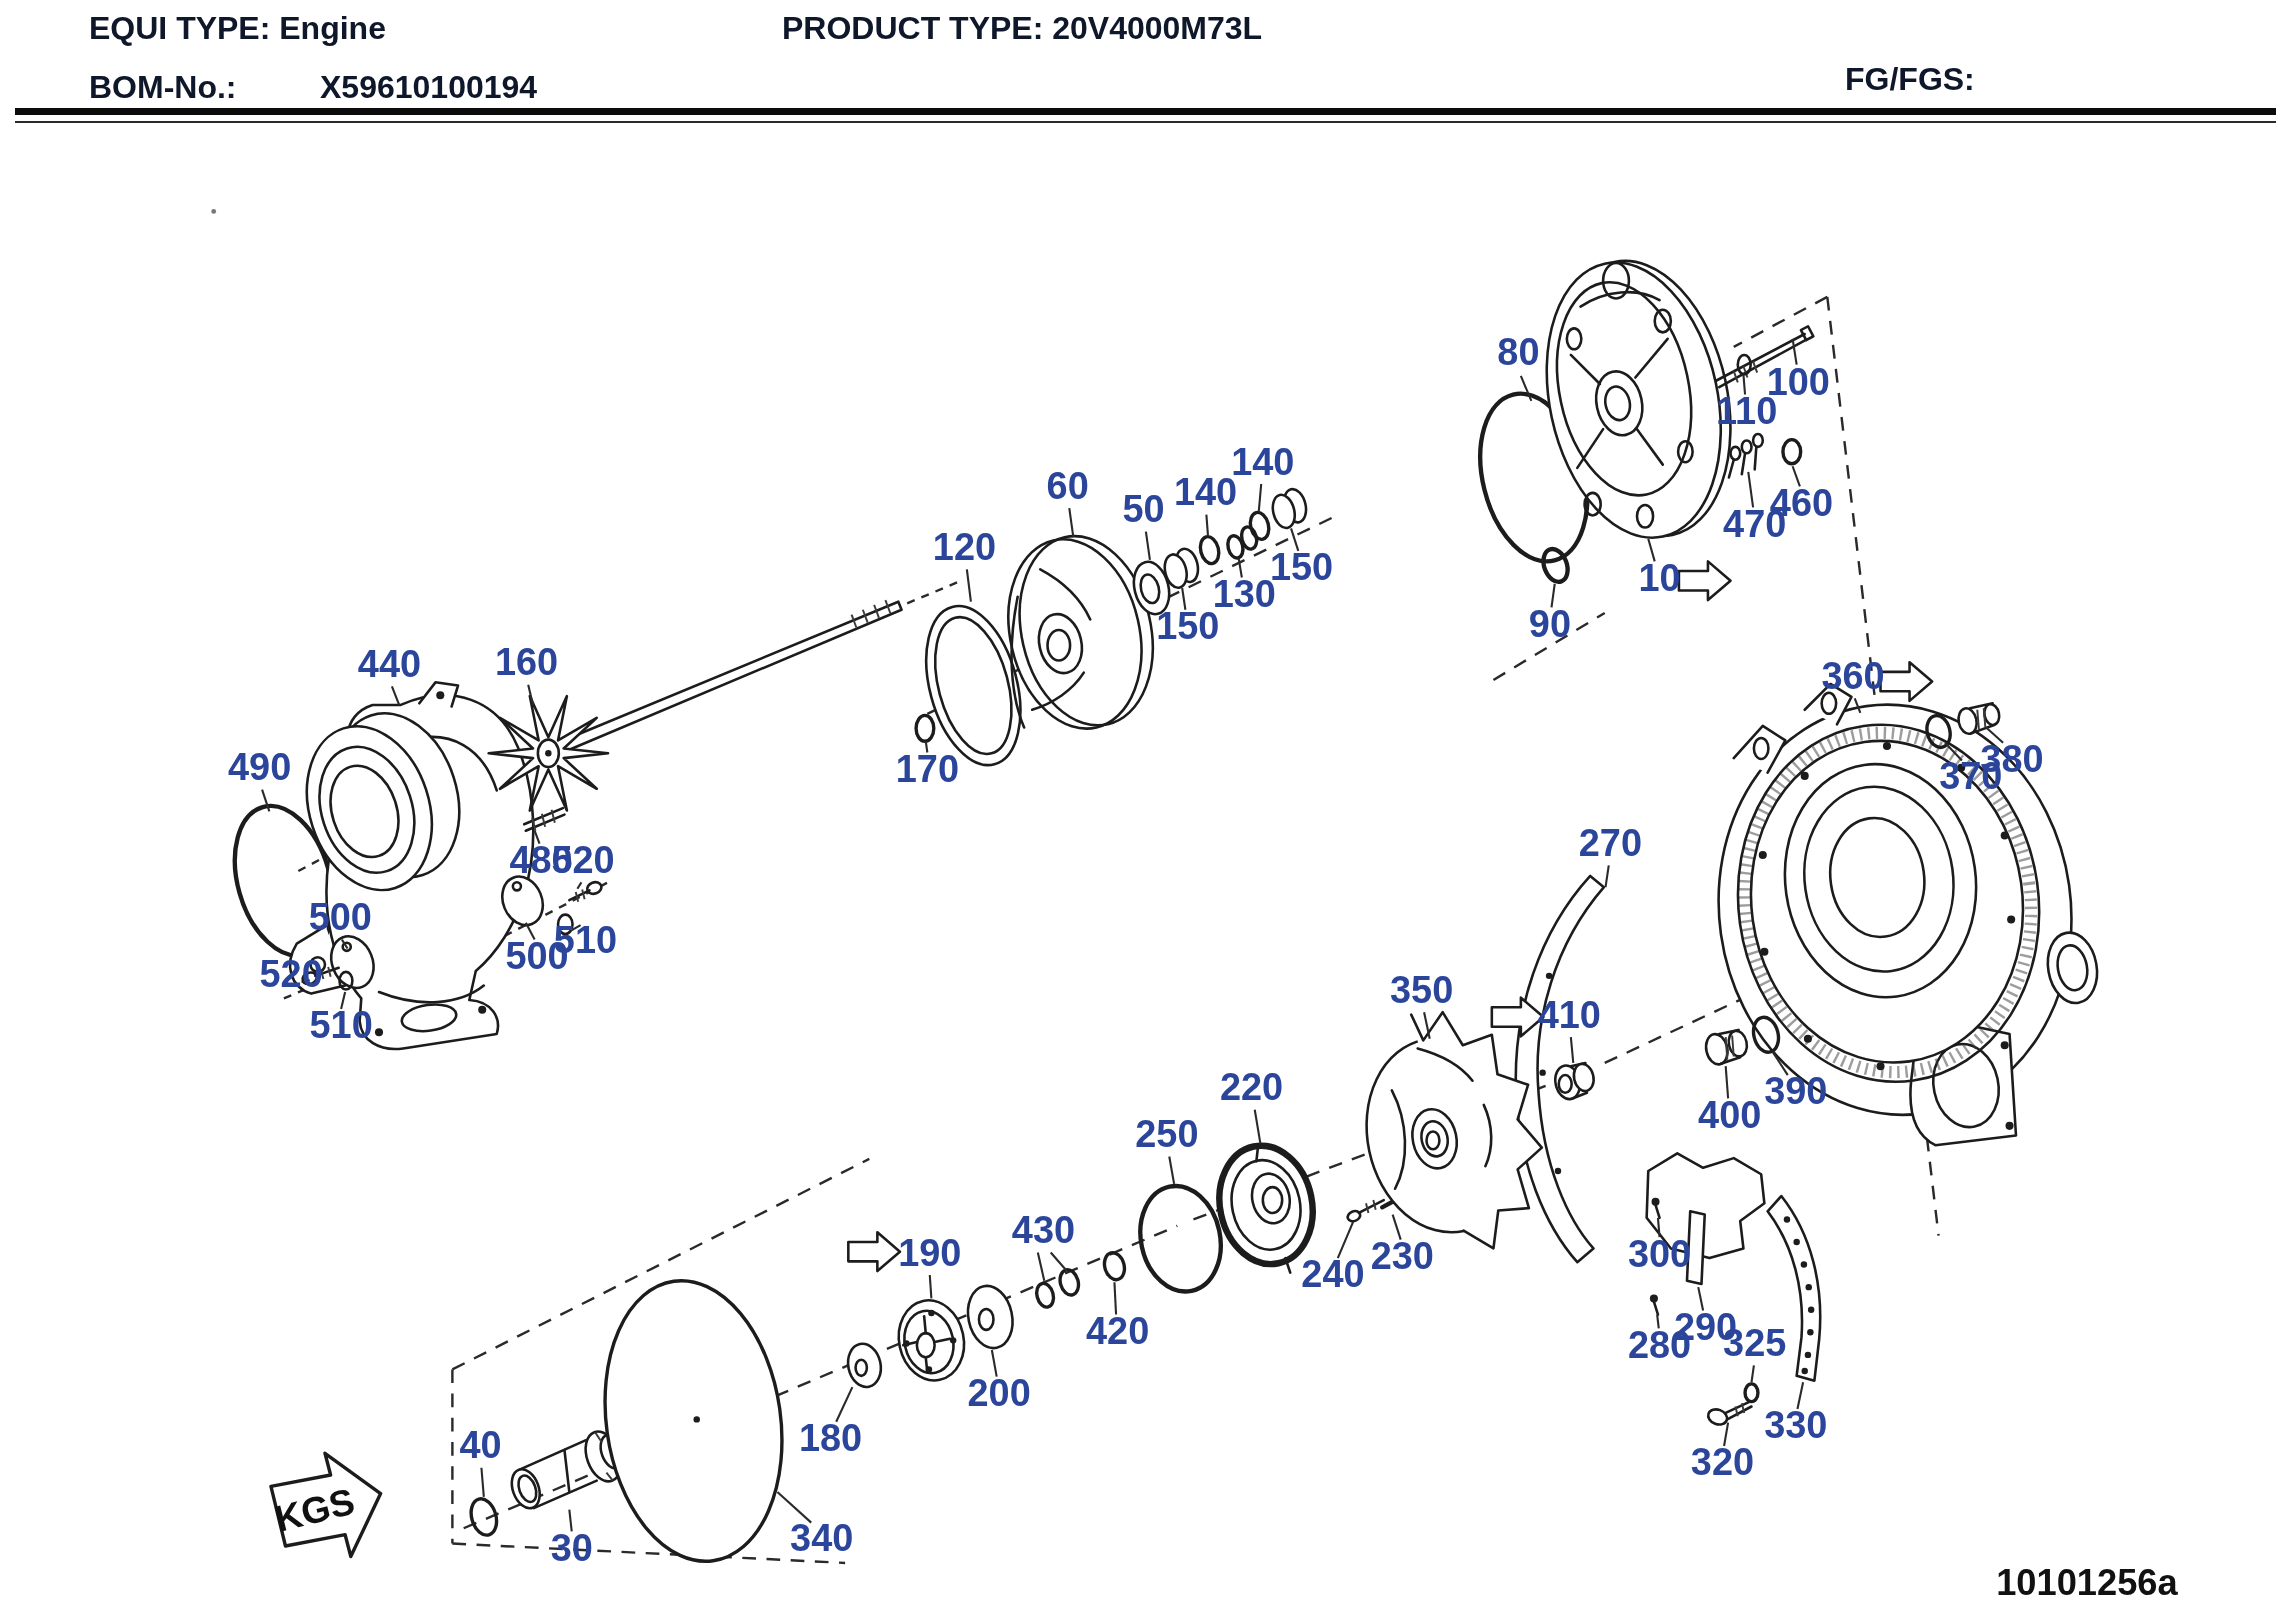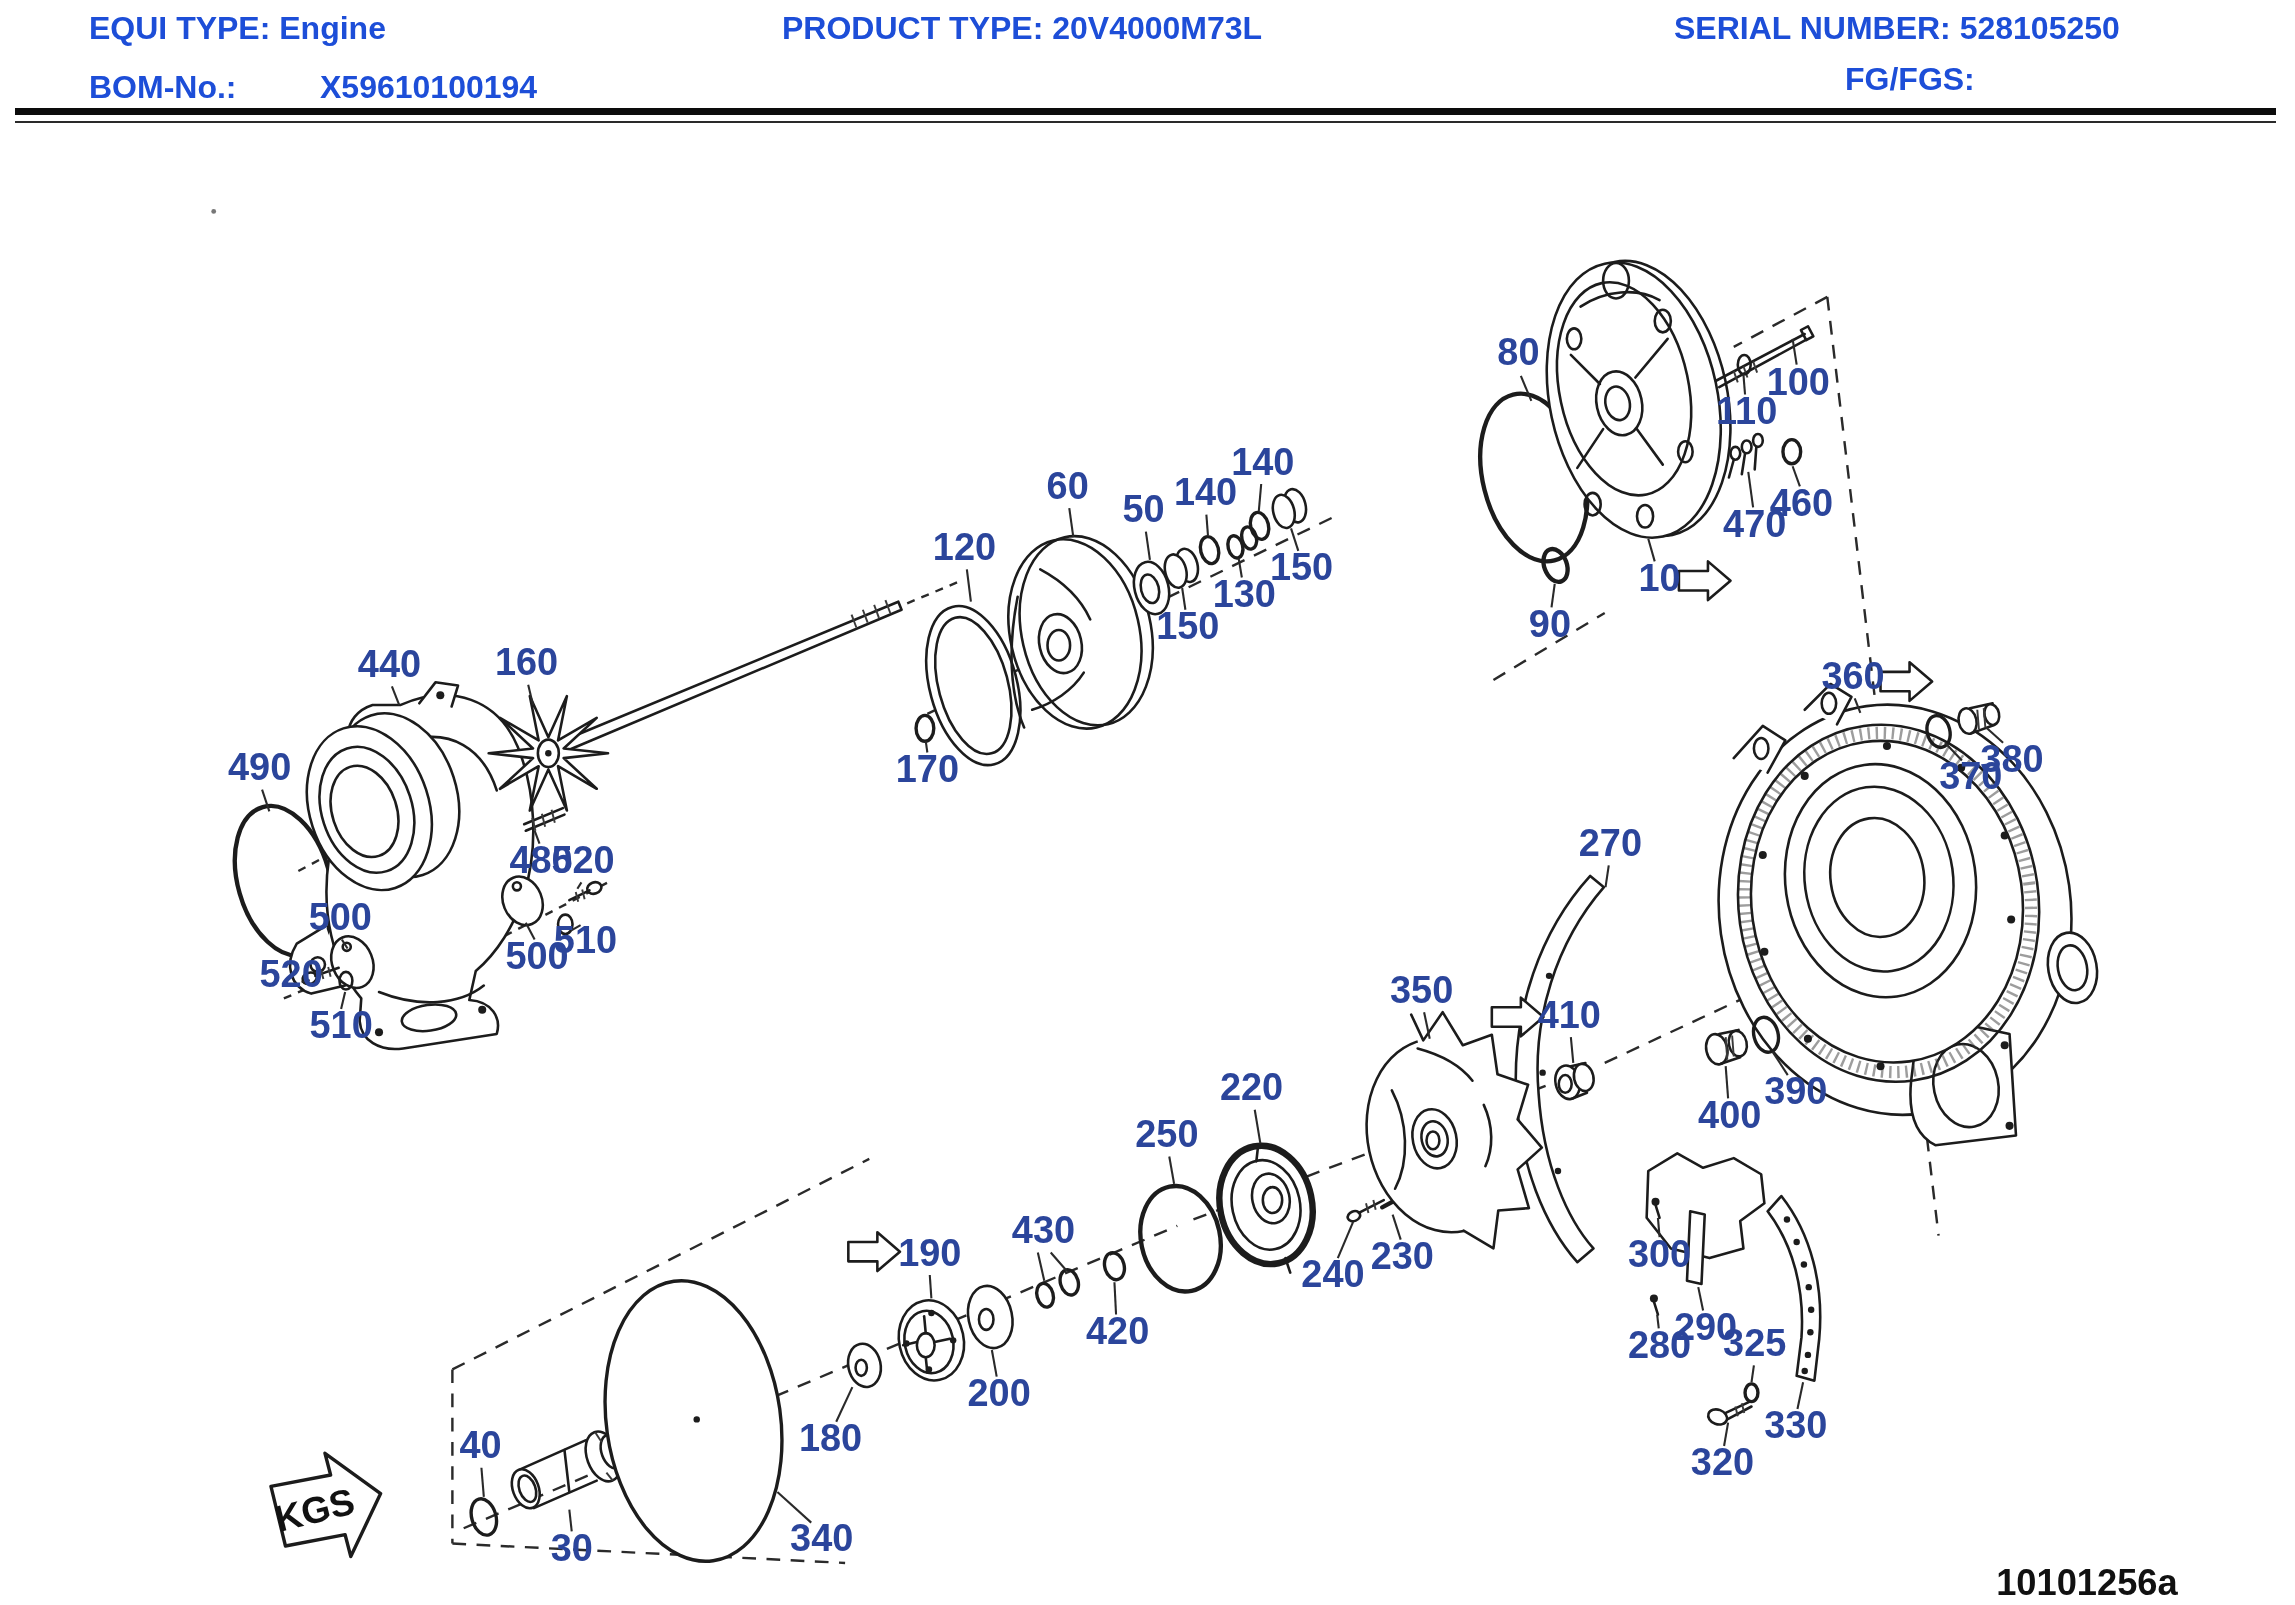--- a/index.html
+++ b/index.html
@@ -1,18 +1,18 @@
 <!DOCTYPE html>
 <html style="font-size:13px"><head>
 <meta charset="utf-8">
 <style>
   html,body{margin:0;padding:0;background:#fff;}
   .page{position:relative;width:2295px;height:1605px;background:#fff;overflow:hidden;
         font-family:"Liberation Sans",sans-serif;}
-  .hdr{position:absolute;color:#1d4ed8;font-weight:bold;font-size:32px;white-space:nowrap;letter-spacing:0;}
+  .hdr{position:absolute;color:#0f172a;font-weight:bold;font-size:32px;white-space:nowrap;letter-spacing:0;}
   .rule1{position:absolute;left:14.5px;right:19.4px;top:108px;height:7.3px;background:#0c0c0c;}
   .rule2{position:absolute;left:14.5px;right:19.4px;top:121px;height:2.4px;background:#2a2a2a;}
   svg.art{position:absolute;left:0;top:0;width:2295px;height:1605px;}
   svg .ln{stroke:#1c1c1c;stroke-width:3.2;fill:none;stroke-linecap:round;stroke-linejoin:round;}
   svg .wf{fill:#ffffff;}
   svg .th{stroke-width:5.4;}
   svg .t4{stroke-width:4.2;}
   svg .dash{stroke:#2a2a2a;stroke-width:3;fill:none;stroke-dasharray:17 13;}
   svg .dashf{stroke:#2a2a2a;stroke-width:3;fill:none;stroke-dasharray:10 9;}
   svg .hatch{stroke:#3a3a3a;stroke-width:2.4;}
@@ -24,21 +24,20 @@
   svg .kgstxt{font-family:"Liberation Sans",sans-serif;font-weight:bold;font-size:46px;fill:#111;text-anchor:middle;}
   svg .shade{stroke:#3c3c3c;stroke-width:15;fill:none;stroke-dasharray:3 7;opacity:.5;}
 </style>
 </head>
 <body>
 
 <div class="page">
 
   <div class="hdr" style="left:89px;top:9.7px"><span>EQUI TYPE:</span>&nbsp;<span>Engine</span></div>
   <div class="hdr" style="left:782px;top:9.7px"><span>PRODUCT TYPE:</span>&nbsp;<span>20V4000M73L</span></div>
-  <div class="hdr" style="left:1674px;top:9.7px"><span>SERIAL NUMBER:</span>&nbsp;<span>528105250</span></div>
   <div class="hdr" style="left:89px;top:69px">BOM-No.:</div>
   <div class="hdr" style="left:320px;top:69px">X59610100194</div>
   <div class="hdr" style="left:1845px;top:61px">FG/FGS:</div>
   <div class="rule1"></div>
   <div class="rule2"></div>
 
   <svg class="art" viewBox="0 0 2846 1990">
 
     <g>
       <circle class="dot" cx="265" cy="262" r="3" opacity=".6"></circle>

